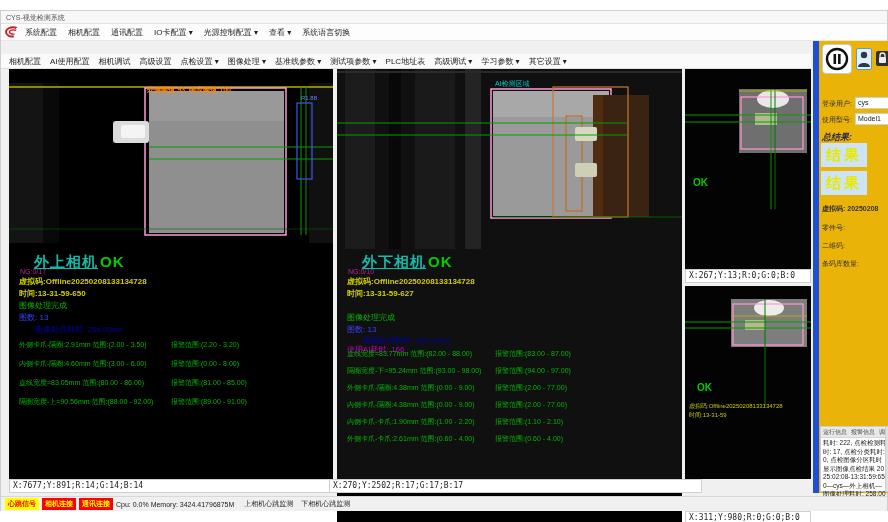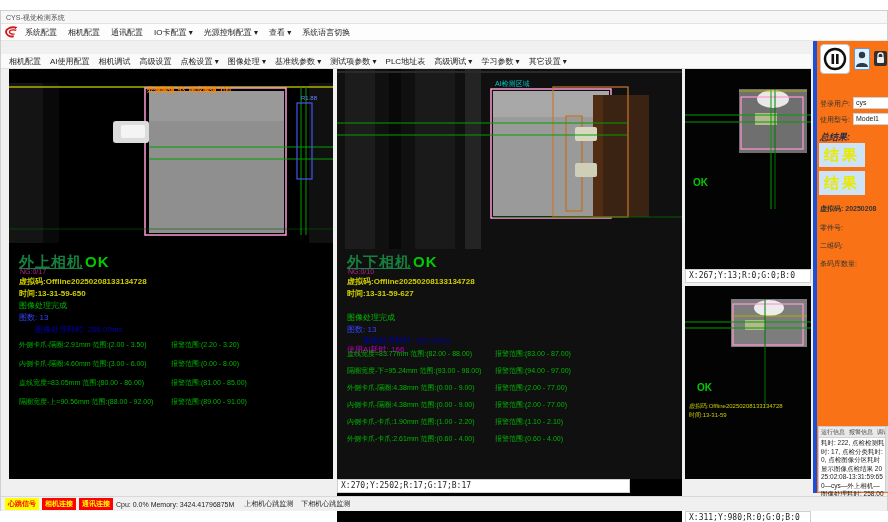--- a/index.html
+++ b/index.html
@@ -21,39 +21,39 @@
   .toolbar{position:absolute;left:0;top:43px;width:810px;height:15px;background:#fafafa;
            border-bottom:1px solid #e0e0e0;display:flex;align-items:center;padding-left:8px;box-sizing:border-box;}
   .ti{font-size:8px;color:#222;margin-right:9px;white-space:nowrap;}
   
   .view{position:absolute;background:#000;overflow:hidden;}
   .view svg{position:absolute;left:0;top:0;}
   .coordbar{position:absolute;background:#fff;border:1px solid #d0d0d0;box-sizing:border-box;
             font-family:"DejaVu Sans Mono",monospace;font-size:8px;color:#222;line-height:12px;padding-left:3px;}
   .ovl{position:absolute;white-space:nowrap;}
   .cam-title{font-size:15px;font-weight:bold;letter-spacing:1px;}
-  .cam-title .nm{color:#15803d;text-decoration:underline;}
+  .cam-title .nm{color:#14b8a6;text-decoration:underline;margin-left:15px;}
   .cam-title .ok{color:#00cc00;margin-left:2px;}
   .ng{font-size:7px;color:#c02090;}
   .yl{font-size:8px;font-weight:bold;color:#cfcf00;}
   .gr{font-size:8px;color:#00bb00;}
   .bl{font-size:8px;color:#3344ff;}
   .db{font-size:8px;color:#0000a8;margin-left:16px;}
   .mg{font-size:8px;color:#b800b8;}
   .mrow{position:absolute;left:0;width:100%;font-size:7px;color:#00b400;white-space:nowrap;}
   .mrow .c1{position:absolute;left:10px;}
   .mrow .c2{position:absolute;}
   .lbl-orange{font-size:7px;font-weight:bold;color:#ff8800;}
   .lbl-blue{font-size:6px;color:#6688ff;}
   .lbl-cyan{font-size:7px;color:#00c8c8;}
   .okbig{font-size:10px;font-weight:bold;color:#00cc00;}
   .tinyyl{font-size:6px;color:#cccc00;white-space:nowrap;}
   
-  .sidebar{position:absolute;left:812px;top:30px;width:76px;height:452px;background:#f97316;
-           border-left:4px solid #1d4ed8;box-sizing:border-box;}
+  .sidebar{position:absolute;left:812px;top:30px;width:76px;height:452px;background:#eab308;
+           border-left:6px solid #1d4ed8;box-sizing:border-box;}
   .btn{position:absolute;box-sizing:border-box;cursor:pointer;}
   .pause-btn{left:3px;top:3px;width:30px;height:30px;background:#fff;border:1px solid #c9c9c9;border-radius:4px;}
   .user-btn{left:37px;top:7px;width:16px;height:22px;background:#e4f0fd;border:1px solid #5a9bdd;border-radius:2px;}
   .lock-btn{left:57px;top:10px;width:13px;height:15px;background:#303030;border-radius:2px;}
   .srow{position:absolute;left:3px;font-size:7px;color:#333;white-space:nowrap;}
   .sval{position:absolute;background:#fff;border:1px solid #cfcfcf;font-size:7px;color:#222;
         height:10px;line-height:10px;padding:0 2px;width:34px;}
   .total-lbl{font-size:9px;font-weight:bold;font-style:italic;color:#2a2a46;}
   .resbox{position:absolute;left:2px;width:46px;height:24px;background:#cde3f7;
           color:#e8e800;font-size:15px;font-weight:bold;letter-spacing:3px;line-height:24px;text-align:center;}
@@ -158,20 +158,21 @@
       </div>
       <div class="mrow" style="top:309px;">
         <span class="c1">直线宽度=83.05mm 范围:(80.00 - 86.00)</span>
         <span class="c2" style="left:162px;">报警范围:(81.00 - 85.00)</span>
       </div>
       <div class="mrow" style="top:328px;">
         <span class="c1">隔圈宽度-上=90.56mm 范围:(88.00 - 92.00)</span>
         <span class="c2" style="left:162px;">报警范围:(89.00 - 91.00)</span>
       </div>
     </div>
+    <div class="coordbar" style="left:8px;top:468px;width:324px;height:14px;">X:7677;Y:891;R:14;G:14;B:14</div>
 
     <div class="view" style="left:336px;top:58px;width:345px;height:458px;">
       <svg width="345" height="410" viewBox="0 0 345 410">
         <rect width="345" height="410" fill="#101010"></rect>
         <rect x="8" y="0" width="30" height="180" fill="#1c1c1c"></rect>
         <rect x="52" y="0" width="12" height="180" fill="#080808"></rect>
         <rect x="78" y="0" width="40" height="180" fill="#1a1a1a"></rect>
         <rect x="128" y="0" width="16" height="180" fill="#242424"></rect>
         <rect x="0" y="2" width="345" height="2" fill="#2a2a2a"></rect>
 
@@ -223,21 +224,21 @@
       </div>
       <div class="mrow" style="top:348px;">
         <span class="c1">内侧卡爪-卡爪:1.90mm 范围:(1.00 - 2.20)</span>
         <span class="c2" style="left:158px;">报警范围:(1.10 - 2.10)</span>
       </div>
       <div class="mrow" style="top:365px;">
         <span class="c1">外侧卡爪-卡爪:2.61mm 范围:(0.60 - 4.00)</span>
         <span class="c2" style="left:158px;">报警范围:(0.60 - 4.00)</span>
       </div>
     </div>
-    <div class="coordbar" style="left:336px;top:468px;width:293px;height:14px;">X:270;Y:2502;R:17;G:17;B:17</div>
+    <div class="coordbar" style="left:328px;top:468px;width:373px;height:14px;">X:270;Y:2502;R:17;G:17;B:17</div>
 
     <div class="view" style="left:684px;top:58px;width:126px;height:200px;">
       <svg width="126" height="200" viewBox="0 0 126 200">
         <rect width="126" height="200" fill="#030303"></rect>
         <rect x="54" y="20" width="68" height="64" fill="#6f6f6f"></rect>
         <ellipse cx="88" cy="30" rx="16" ry="9" fill="#e8e8e8"></ellipse>
         <rect x="70" y="44" width="22" height="12" fill="#b8b890"></rect>
         <rect x="56" y="28" width="62" height="52" fill="none" stroke="#ff9ad5" stroke-width="1.2"></rect>
         <line x1="0" y1="46" x2="126" y2="46" stroke="#00a000" stroke-width="1"></line>
         <line x1="0" y1="53" x2="126" y2="53" stroke="#00a000" stroke-width="1"></line>

